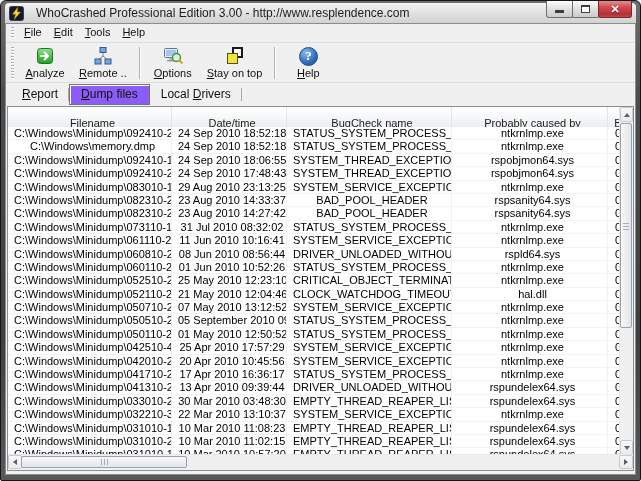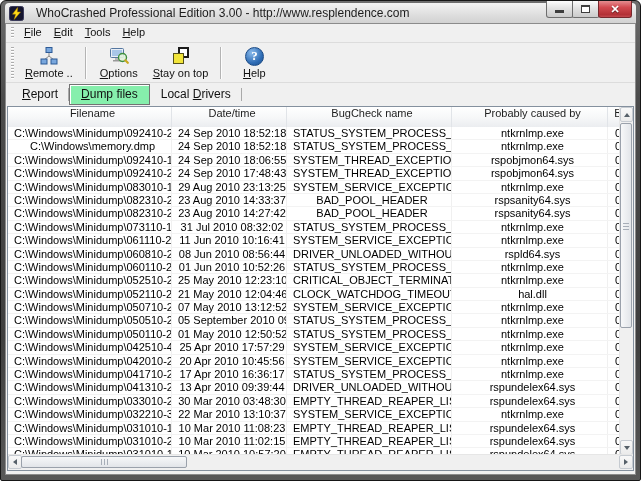--- a/index.html
+++ b/index.html
@@ -46,27 +46,27 @@
   .icon-stay .front{position:absolute;left:2px;top:7px;width:11px;height:11px;background:#f2e53a;border:1px solid #55511a;box-sizing:border-box;}
   .icon-help{width:19px;height:19px;border-radius:50%;box-sizing:border-box;
     background:radial-gradient(circle at 35% 28%,#8cbcec,#2e6cb5 62%,#1c4f8e);border:1px solid #1a4a86;
     color:#fff;font-weight:bold;font-size:13px;display:flex;align-items:center;justify-content:center;
     font-family:"Liberation Serif",serif;}
 
   
   .tabbar{height:23px;flex:none;display:flex;align-items:center;padding-left:5px;font-size:12px;color:#111;}
   .tab{position:relative;padding:3px 11px 4px;}
   .tab:not(.selected)::after{content:"";position:absolute;right:0;top:4px;bottom:4px;width:1px;background:#a9a9a9;}
-  .tab.selected{border:1px solid #737373;background:#86efac;box-shadow:inset 1px 1px 0 #ffffff;padding:2px 11px 3px;}
+  .tab.selected{border:1px solid #737373;background:#8b5cf6;box-shadow:inset 1px 1px 0 #ffffff;padding:2px 11px 3px;}
 
   
   .gridwrap{flex:1;min-height:0;margin:0 1px 3px;border:1px solid #84909e;background:#fff;position:relative;overflow:hidden;}
   .ghead{position:absolute;top:0;left:0;right:13px;height:20px;display:flex;overflow:hidden;
     background:linear-gradient(#ffffff,#f6f7f8 55%,#ebedf0);border-bottom:1px solid #cdd2d8;}
-  .hcell{box-sizing:border-box;flex:none;padding:0 0 0 6px;font-size:11px;color:#1d1d1d;
+  .hcell{box-sizing:border-box;flex:none;padding:10px 0 0 6px;font-size:11px;color:#1d1d1d;
     border-right:1px solid #e1e4e8;white-space:nowrap;overflow:hidden;}
   .gbody{position:absolute;top:20px;left:0;right:13px;bottom:15px;overflow:hidden;}
   .trow{display:flex;height:13.4px;box-sizing:border-box;border-bottom:1px solid #f3f3f3;background:#fff;}
   .tcell{box-sizing:border-box;flex:none;padding-left:6px;font-size:11px;line-height:12.5px;color:#000;
     white-space:nowrap;overflow:hidden;border-right:1px solid #f0f0f0;}
   .c0{width:164px}.c1{width:115px}.c2{width:165px}.c3{width:156px}.c4{width:14px;border-right:none}
 
   
   .vscroll{position:absolute;top:0;right:0;bottom:15px;width:13px;background:#f0f0f0;border-left:1px solid #e6e6e6;}
   .sbtn{position:absolute;box-sizing:border-box;background:linear-gradient(#f8f8f8,#ebebeb);
@@ -121,20 +121,35 @@
         <span class="gripper"></span>
         <span class="menu-item"><span class="accel">F</span><span>ile</span></span>
         <span class="menu-item"><span class="accel">E</span><span>dit</span></span>
         <span class="menu-item"><span class="accel">T</span><span>ools</span></span>
         <span class="menu-item"><span class="accel">H</span><span>elp</span></span>
       </div>
 
       <div class="toolbar">
         <span class="gripper"></span>
 
+        <div class="tbtn">
+          <span class="ticon">
+            <svg width="20" height="20" viewBox="0 0 20 20">
+              <defs>
+                  <linearGradient id="ga" x1="0" y1="0" x2="0" y2="1">
+                    <stop offset="0" stop-color="#8ee08e"></stop>
+                    <stop offset="1" stop-color="#1f9e1f"></stop>
+                  </linearGradient>
+                </defs>
+              <rect x="2.5" y="2.5" width="15" height="15" rx="3" fill="url(#ga)" stroke="#157a15"></rect>
+              <path d="M6 10h6M9.5 6.5 13 10l-3.5 3.5" fill="none" stroke="#fff" stroke-width="2" stroke-linecap="round" stroke-linejoin="round"></path>
+            </svg>
+          </span>
+          <span class="tlabel"><span class="accel">A</span><span>nalyze</span></span>
+        </div>
 
         <div class="tbtn">
           <span class="ticon">
             <svg width="20" height="20" viewBox="0 0 20 20">
               <path d="M10 5v5M10 10 5 14M10 10l5 4" stroke="#8a8a8a" fill="none"></path>
               <rect x="7" y="1.5" width="6" height="5" fill="#79a7dd" stroke="#2d5a96"></rect>
               <rect x="2" y="13" width="6" height="5" fill="#79a7dd" stroke="#2d5a96"></rect>
               <rect x="12" y="13" width="6" height="5" fill="#79a7dd" stroke="#2d5a96"></rect>
             </svg>
           </span>

